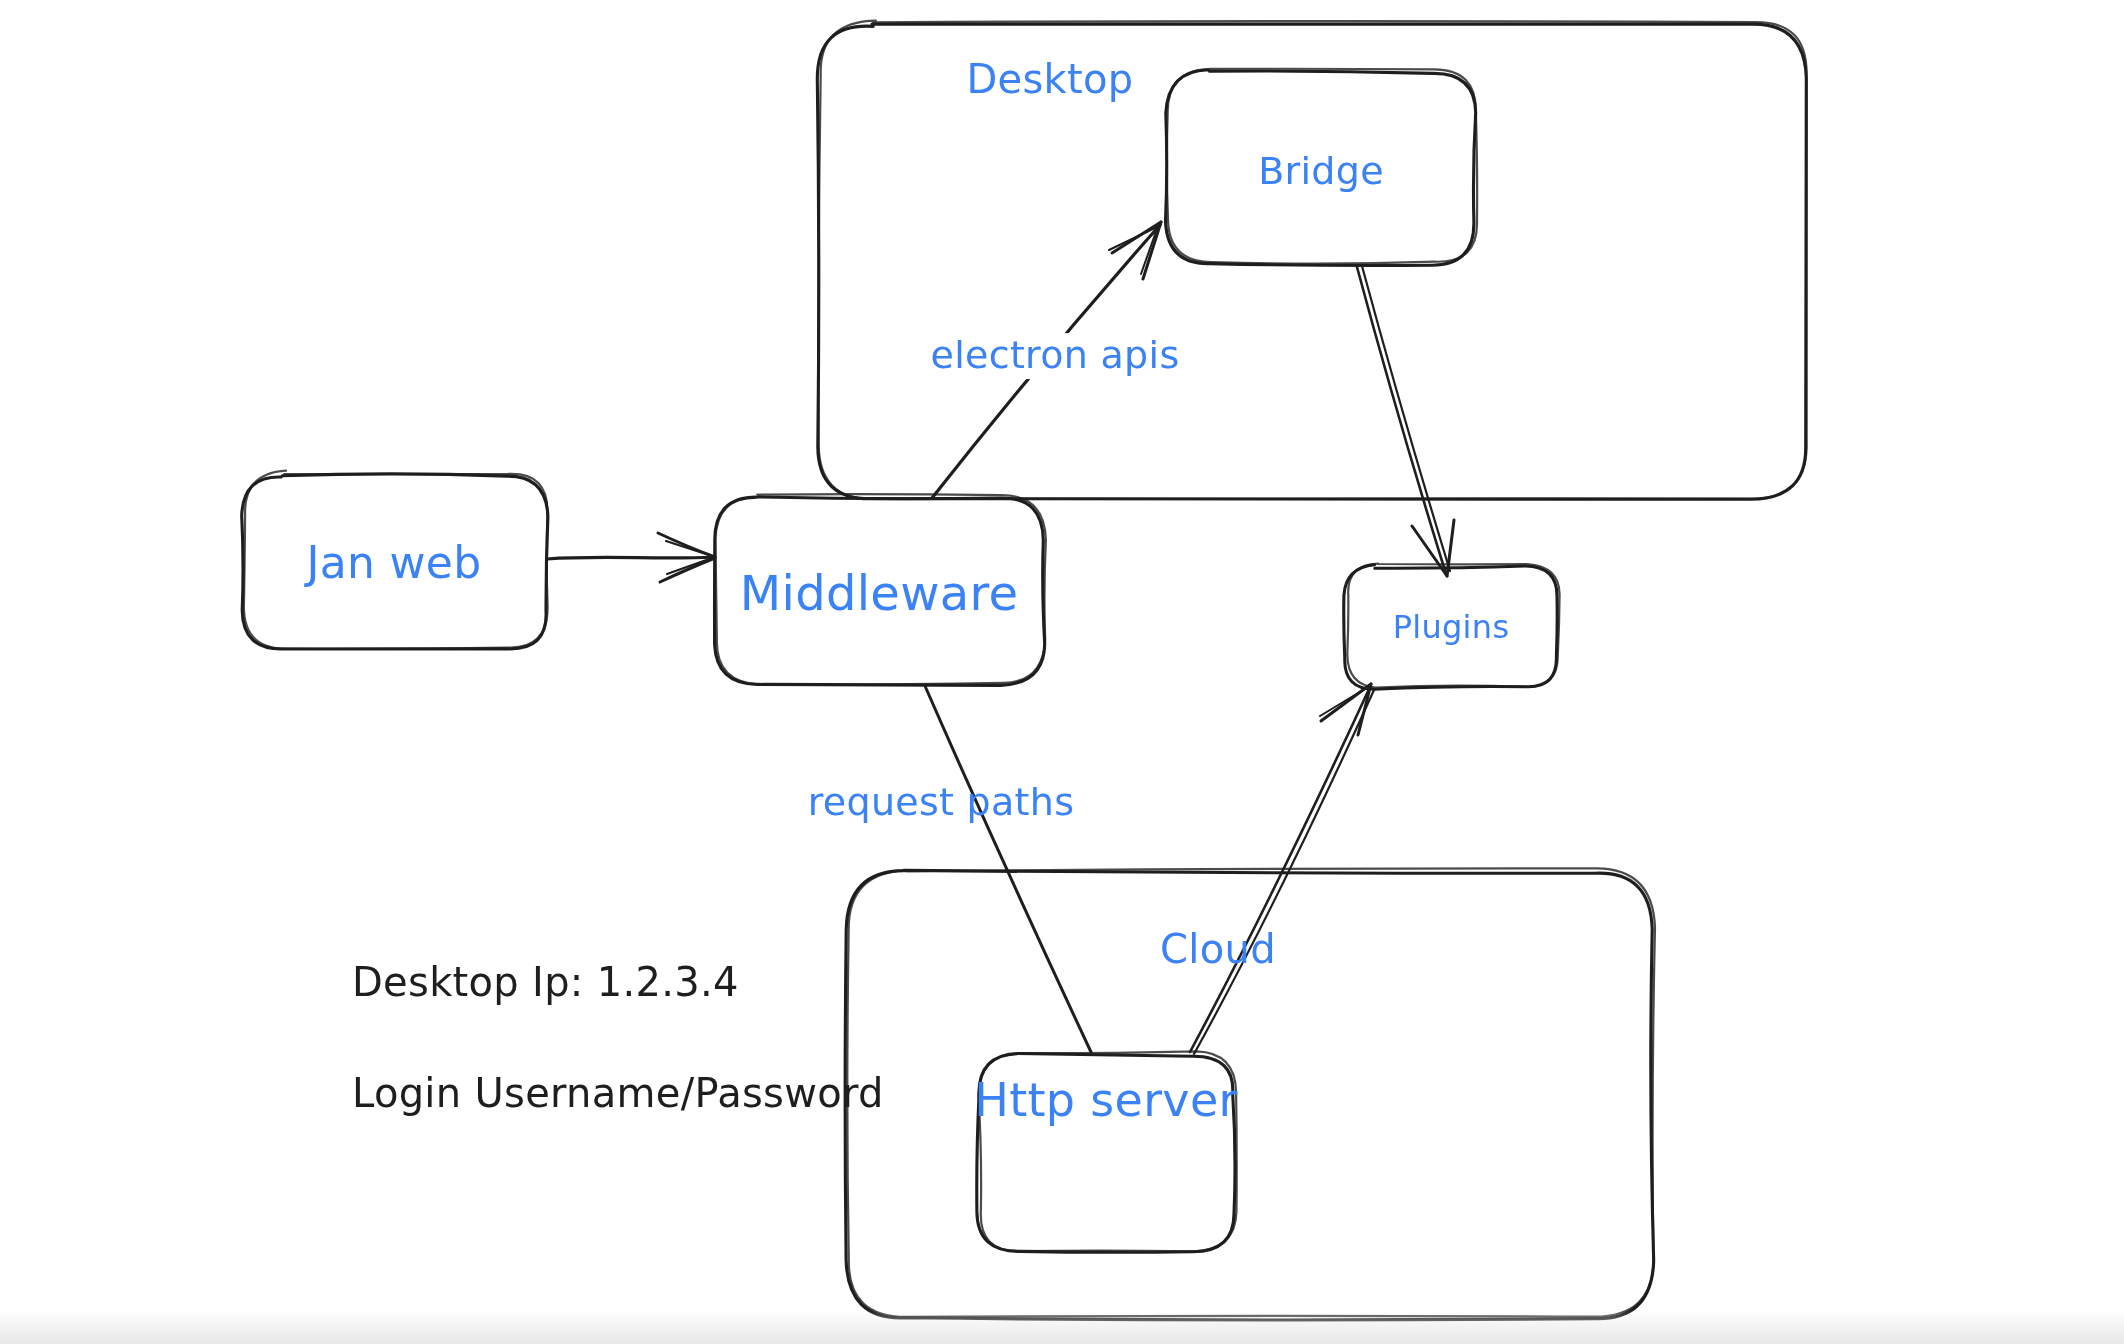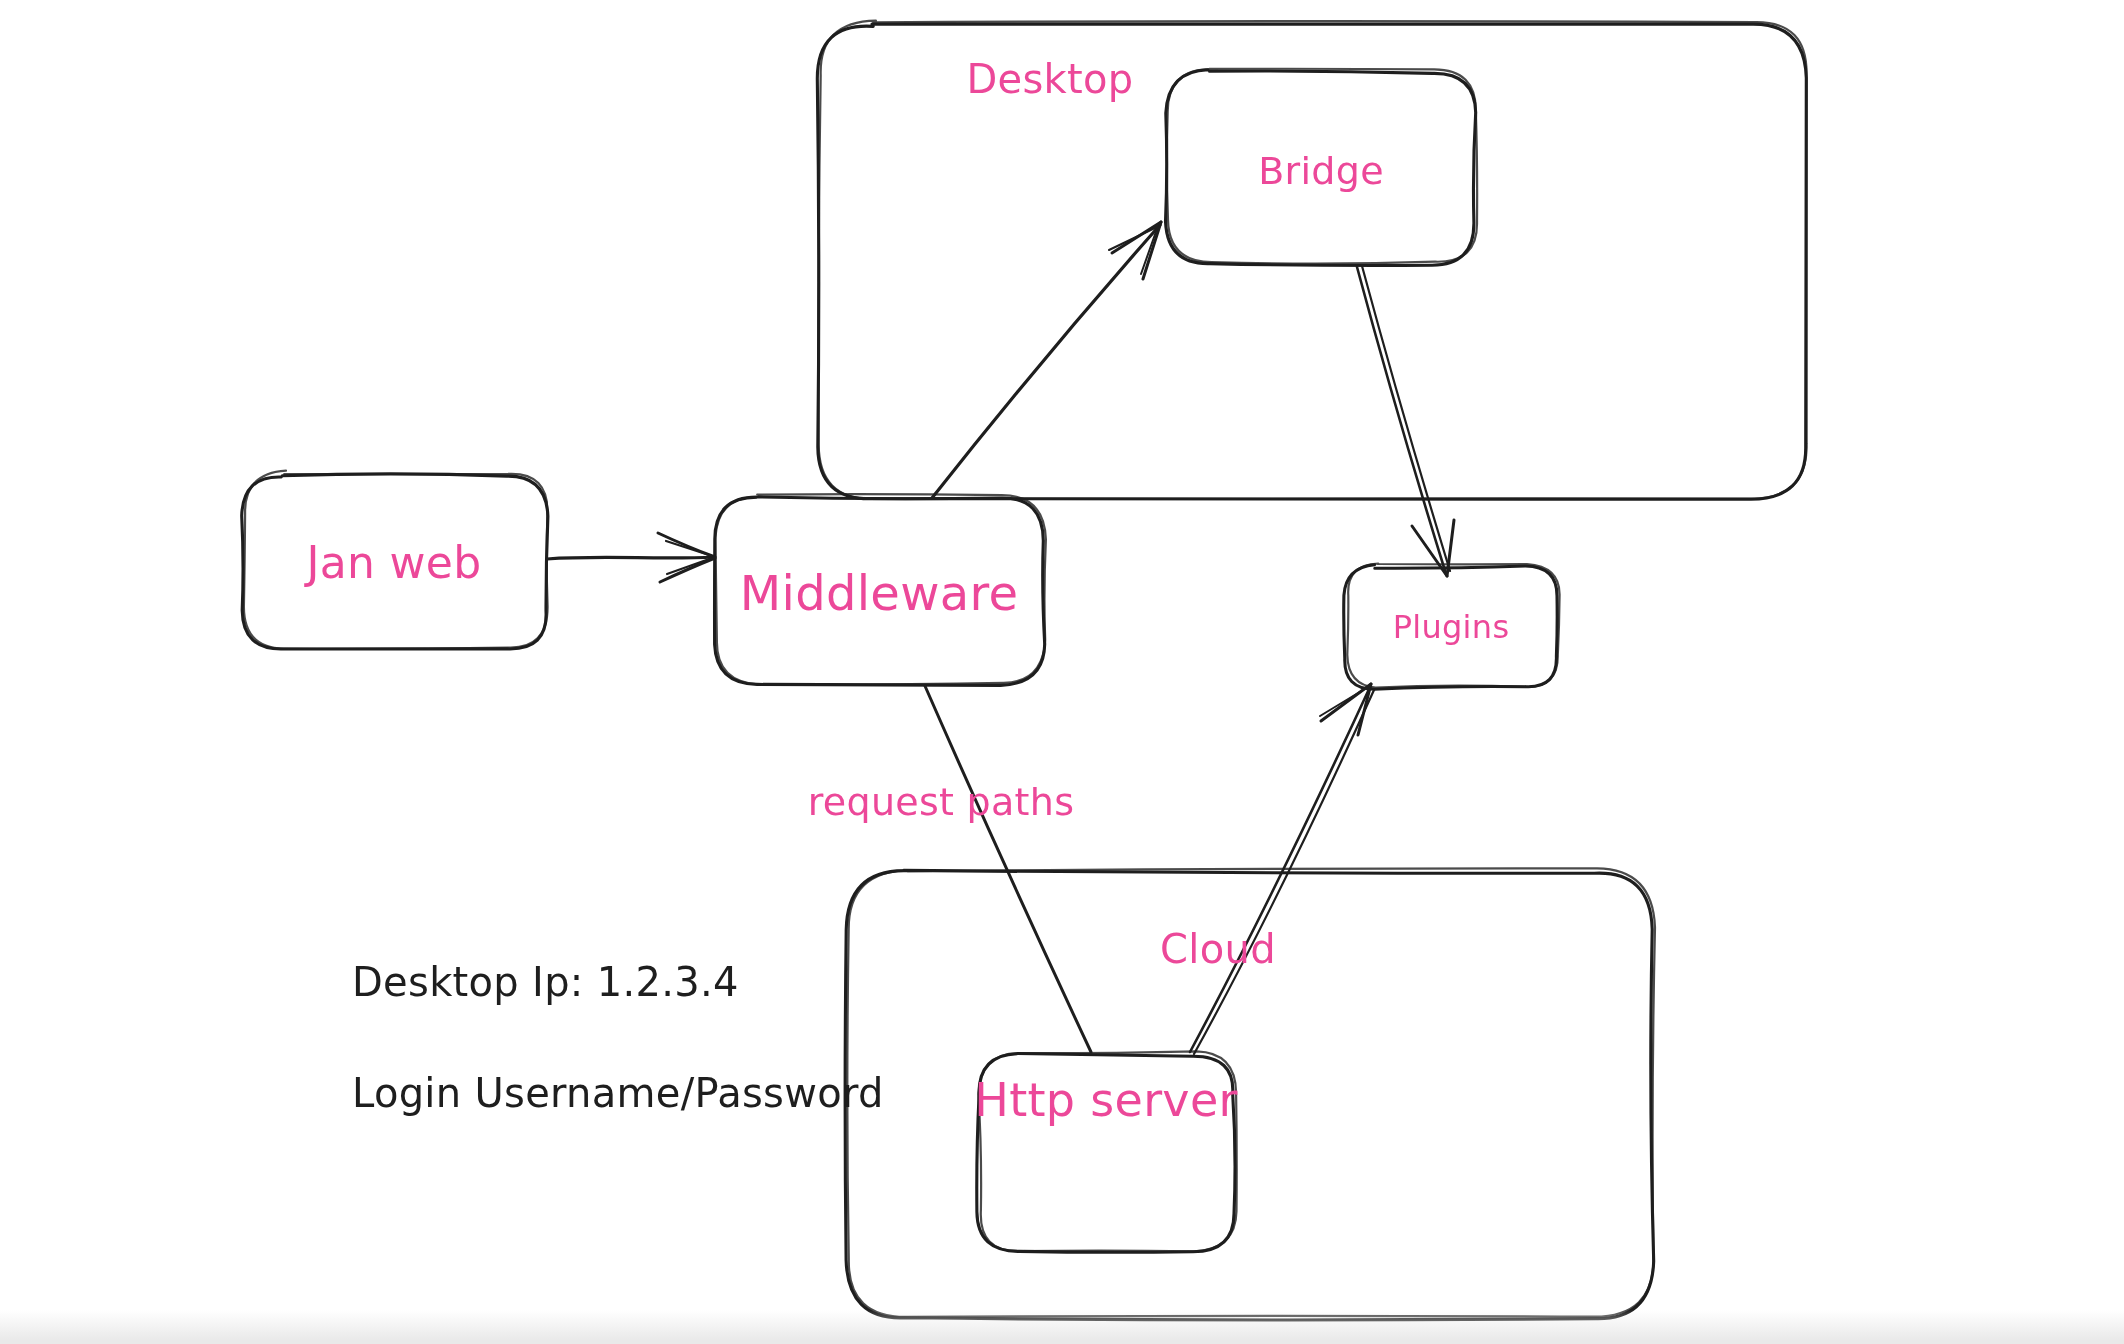--- a/index.html
+++ b/index.html
@@ -9,21 +9,21 @@
     height:1344px;
     background:#ffffff;
     overflow:hidden;
     font-family:"DejaVu Sans","Liberation Sans",sans-serif;
   }
   .stage svg{position:absolute;left:0;top:0;}
   .lbl{
     position:absolute;
     transform:translate(-50%,-50%);
     white-space:nowrap;
-    color:#ec4899;
+    color:#3b82f6;
     letter-spacing:0.3px;
     line-height:1.1;
     user-select:none;
   }
   .lbl.bg{background:#ffffff;padding:2px 10px;}
   .annot{
     position:absolute;
     transform:translateY(-50%);
     white-space:nowrap;
     color:#1e1e1e;
@@ -80,19 +80,20 @@
 
   <div class="lbl" style="left:1050px;top:79px;font-size:40px;">Desktop</div>
   <div class="lbl" style="left:1218px;top:949px;font-size:40px;">Cloud</div>
 
   <div class="lbl" style="left:394px;top:563px;font-size:44px;">Jan web</div>
   <div class="lbl" style="left:879px;top:593px;font-size:48px;">Middleware</div>
   <div class="lbl" style="left:1321px;top:172px;font-size:38px;">Bridge</div>
   <div class="lbl" style="left:1451px;top:628px;font-size:32px;">Plugins</div>
   <div class="lbl" style="left:1106px;top:1100px;font-size:46px;">Http server</div>
 
+  <div class="lbl bg" style="left:1055px;top:356px;font-size:38px;">electron apis</div>
   <div class="lbl" style="left:893px;top:803px;font-size:38px;margin-left:48px;">request paths</div>
 
   <div class="annot" style="left:352px;top:982px;font-size:40px;">Desktop Ip: 1.2.3.4</div>
   <div class="annot" style="left:352px;top:1047px;font-size:40px;margin-top:46px;">Login Username/Password</div>
 
   <div class="bottom-fade"></div>
 </div>
 
 </body></html>

